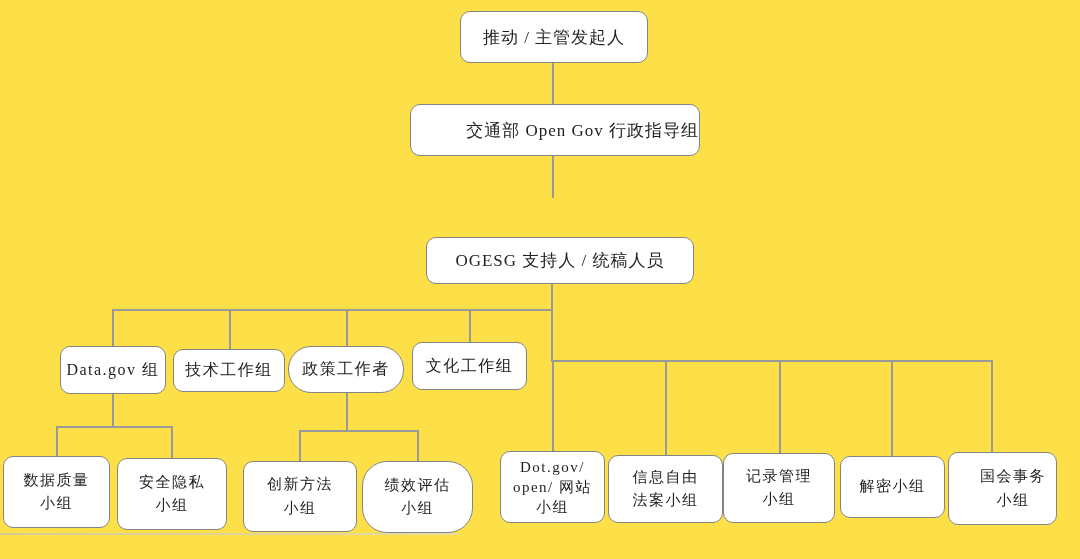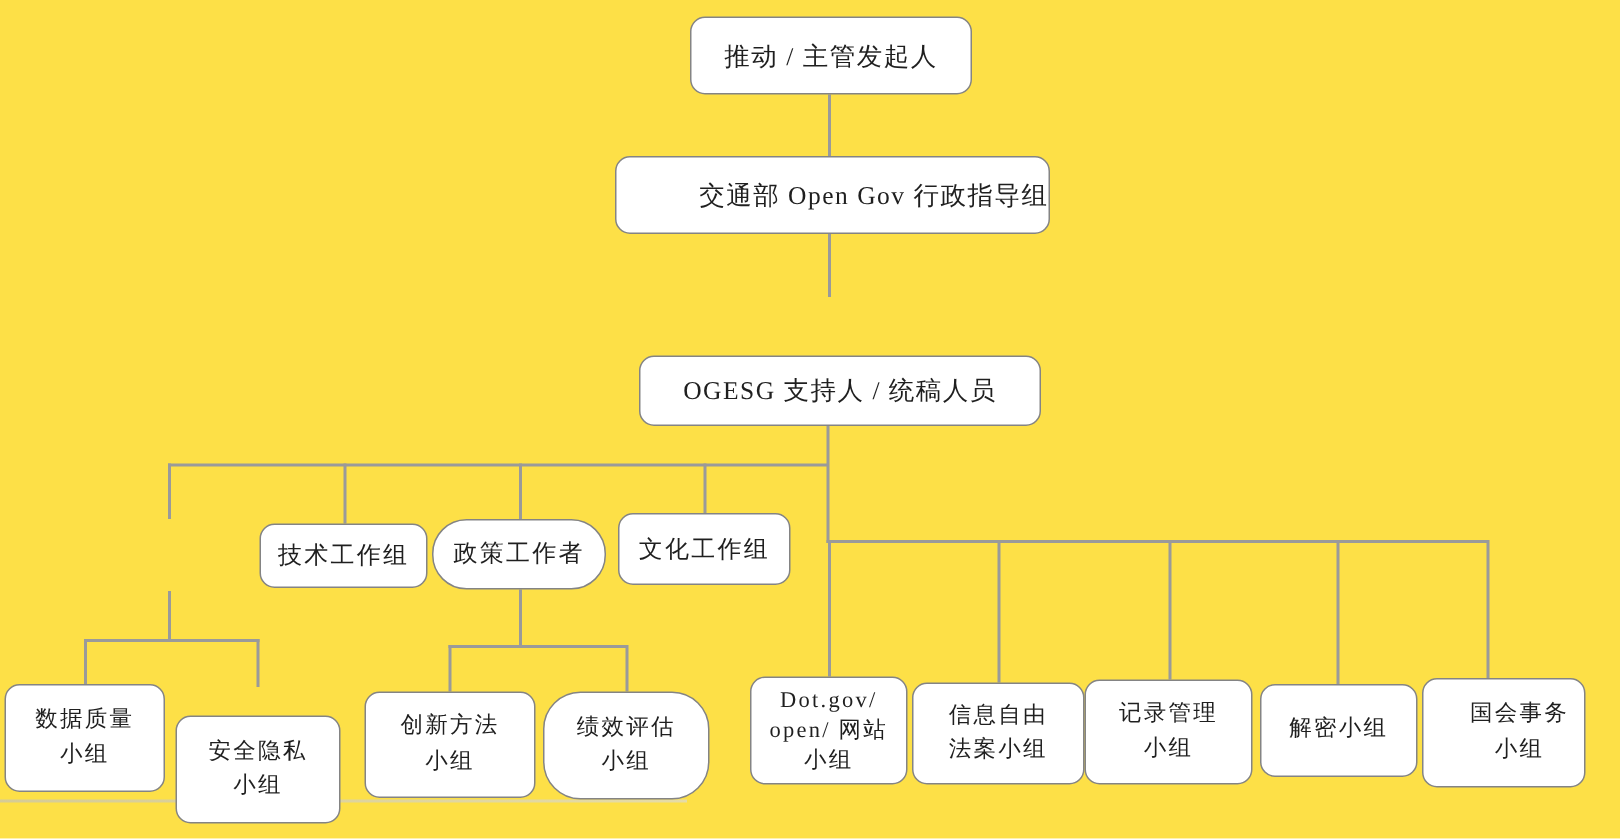--- a/index.html
+++ b/index.html
@@ -84,35 +84,38 @@
   </div>
 
   <div class="node lvl-top" style="left:410px; top:104px; width:290px; height:52px;justify-content:flex-end;">
     <span>交通部 Open Gov 行政指导组</span>
   </div>
 
   <div class="node lvl-top" style="left:426px; top:198px; width:268px; height:47px;margin-top:39px;">
     <span>OGESG 支持人 / 统稿人员</span>
   </div>
 
+  <div class="node lvl-mid" style="left:60px; top:346px; width:106px; height:48px;">
+    <span>Data.gov 组</span>
+  </div>
   <div class="node lvl-mid" style="left:173px; top:349px; width:112px; height:43px;">
     <span>技术工作组</span>
   </div>
   <div class="node lvl-mid" style="left:288px; top:346px; width:116px; height:47px;border-radius:23px;">
     <span>政策工作者</span>
   </div>
   <div class="node lvl-mid" style="left:412px; top:342px; width:115px; height:48px;">
     <span>文化工作组</span>
   </div>
 
   <div class="node lvl-leaf" style="left:3px; top:456px; width:107px; height:72px;">
     <span>数据质量
 小组</span>
   </div>
-  <div class="node lvl-leaf" style="left:117px; top:477px; width:110px; height:72px;">
+  <div class="node lvl-leaf" style="left:117px; top:458px; width:110px; height:72px;">
     <span>安全隐私
 小组</span>
   </div>
   <div class="node lvl-leaf" style="left:243px; top:461px; width:114px; height:71px;justify-content:center;">
     <span>创新方法
 小组</span>
   </div>
   <div class="node lvl-leaf" style="left:362px; top:461px; width:111px; height:72px;border-radius:25px;">
     <span>绩效评估
 小组</span>

